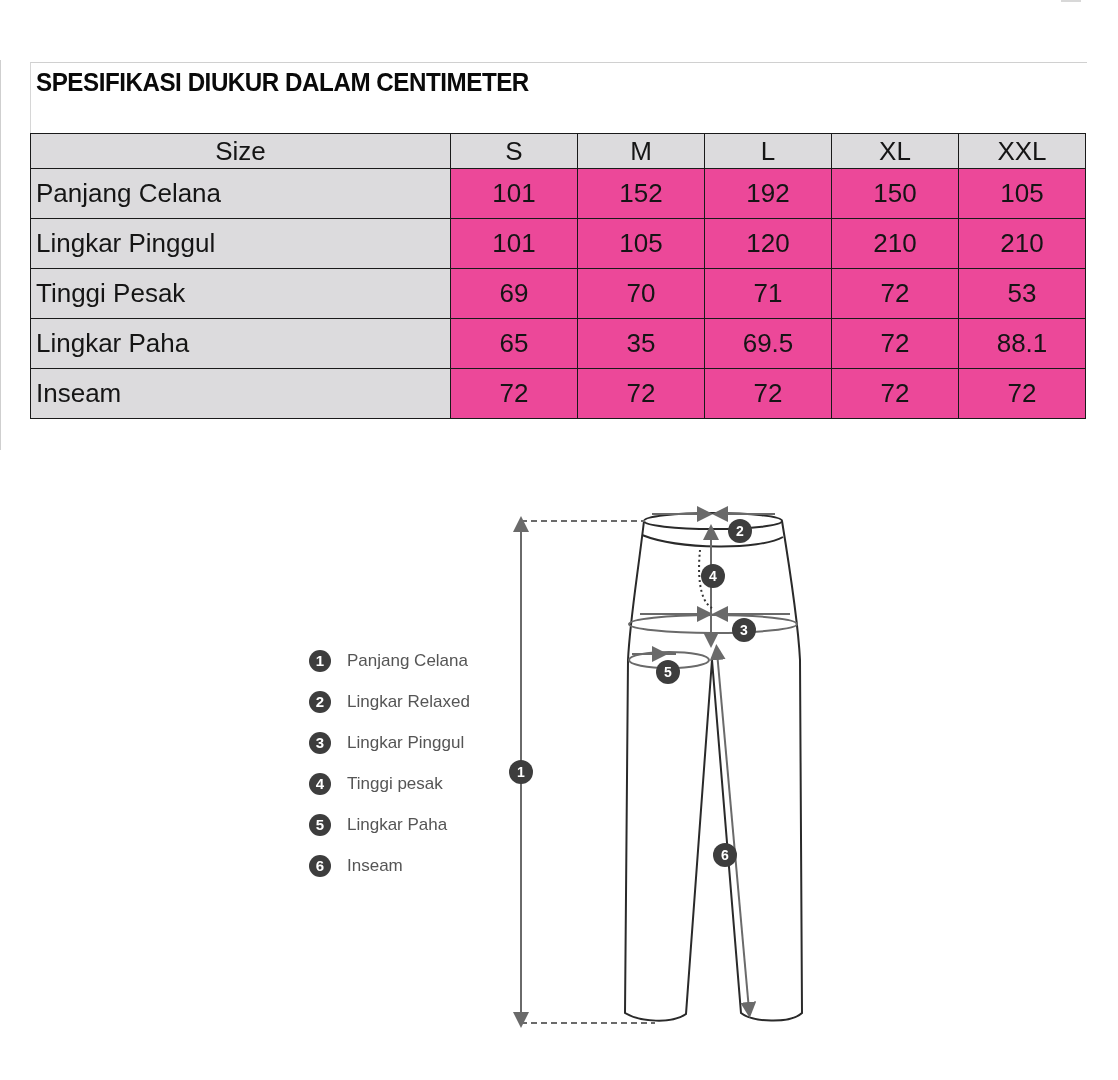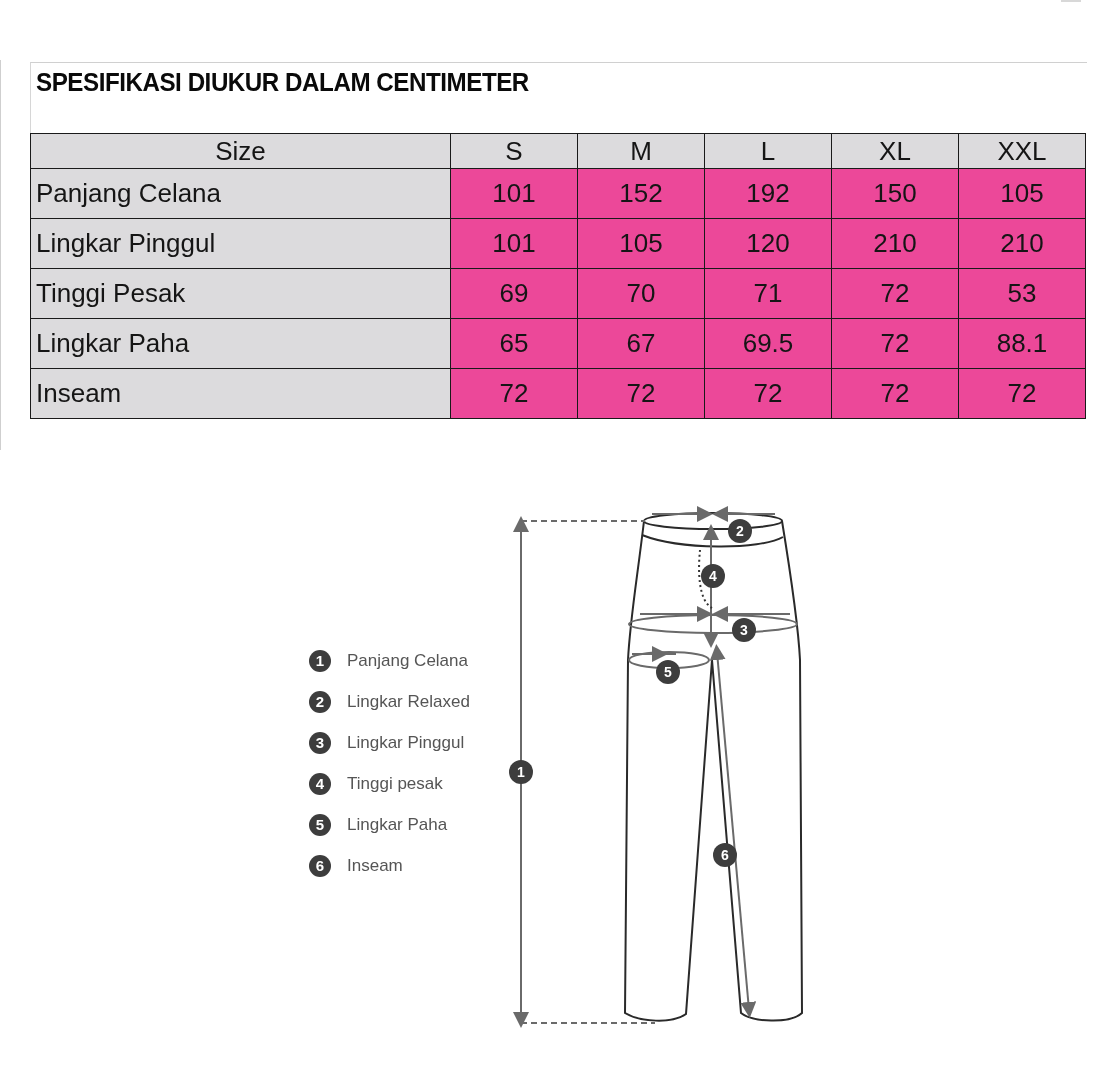--- a/index.html
+++ b/index.html
@@ -103,21 +103,21 @@
         <td class="label">Tinggi Pesak</td>
         <td>69</td>
         <td>70</td>
         <td>71</td>
         <td>72</td>
         <td>53</td>
       </tr>
       <tr>
         <td class="label">Lingkar Paha</td>
         <td>65</td>
-        <td>67</td>
+        <td>35</td>
         <td>69.5</td>
         <td>72</td>
         <td>88.1</td>
       </tr>
       <tr>
         <td class="label">Inseam</td>
         <td>72</td>
         <td>72</td>
         <td>72</td>
         <td>72</td>

